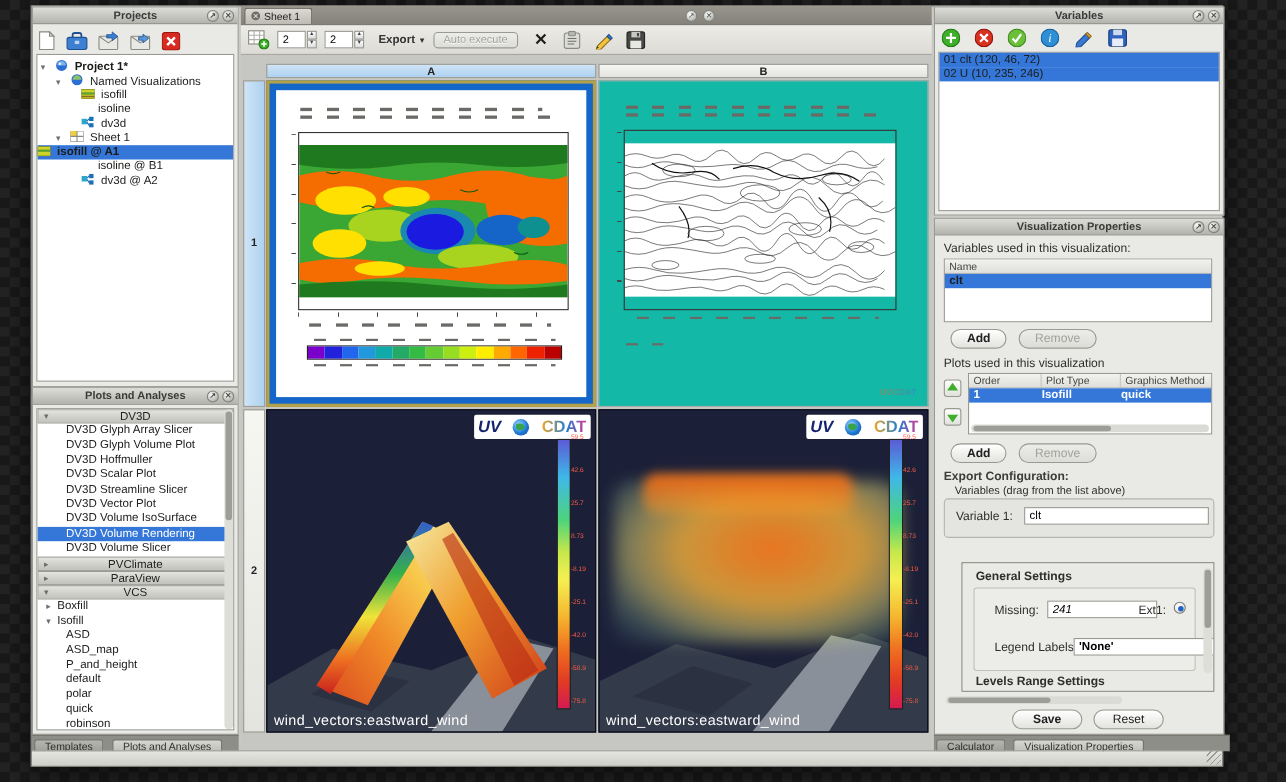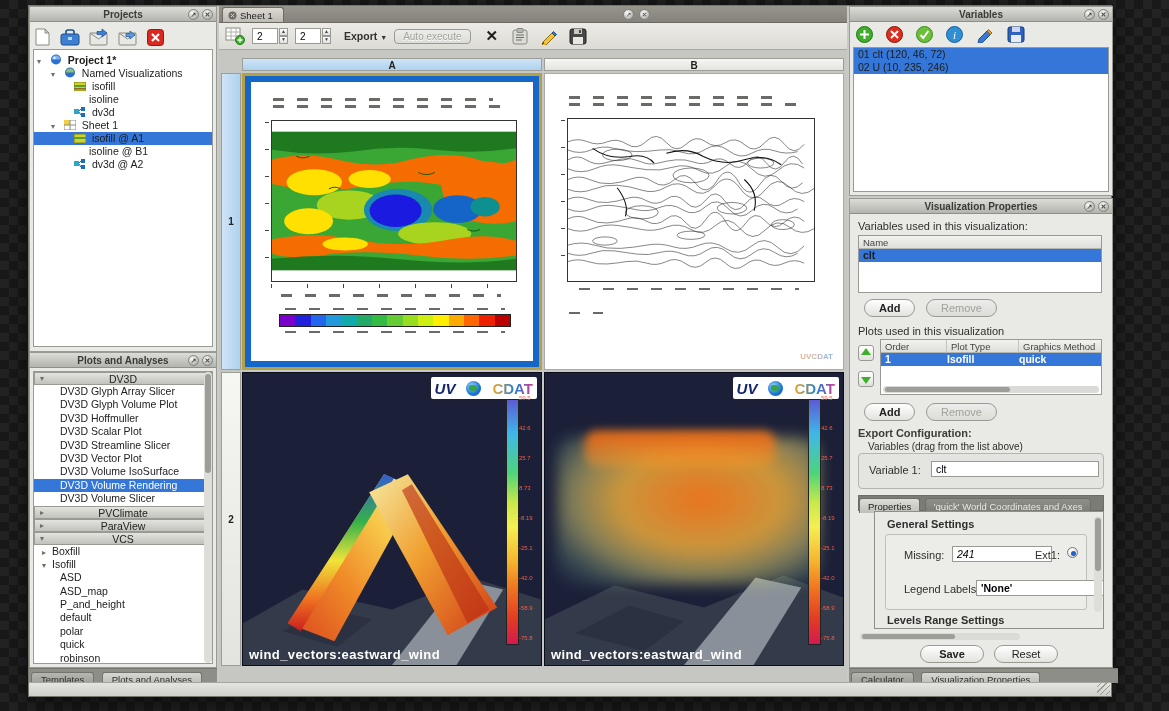--- a/index.html
+++ b/index.html
@@ -76,21 +76,21 @@
     display:flex; align-items:center; gap:7px; padding:0 6px;
   }
   .spin { display:flex; align-items:center; }
   .spin input { width:26px; height:16px; border:1px solid #9a9a94; font-size:10px; padding-left:4px; font-family:"Liberation Sans",sans-serif; }
   .spin .steps { display:flex; flex-direction:column; margin-left:1px; }
   .spin .steps span { font-size:5px; line-height:5px; color:#444; border:1px solid #9a9a94; background:linear-gradient(#fff,#ddd); width:9px; text-align:center; height:8px; }
   .gridarea { position:absolute; left:190px; top:44px; width:628px; height:632px; background:#c6c6c2; }
   .colhdr { position:absolute; top:8px; height:13px; font-size:10px; font-weight:bold; text-align:center; line-height:13px; border:1px solid #9e9e98; background:linear-gradient(#f6f6f3,#e3e3df); }
   .rowhdr { position:absolute; left:2px; width:20px; font-size:10px; font-weight:bold; text-align:center; border:1px solid #9e9e98; background:linear-gradient(#f6f6f3,#e3e3df); display:flex; align-items:center; justify-content:center; }
   .cell-dark { position:absolute; background:#1b2038; border:1px solid #0b0d18; overflow:hidden; }
-  .cell-3d-label { position:absolute; left:6px; bottom:3px; font-size:13px; font-weight:bold; letter-spacing:.4px; color:#fff; }
+  .cell-3d-label { position:absolute; left:6px; bottom:3px; font-size:13px; font-weight:normal; letter-spacing:.4px; color:#fff; }
   .logo { position:absolute; top:4px; right:4px; height:22px; background:#fff; border-radius:2px; display:flex; align-items:center; padding:0 4px; gap:11px; }
   .logo .uv { font-size:15px; font-weight:bold; color:#14246e; font-style:italic; }
   .logo .globe { width:15px; height:15px; border-radius:50%; background:radial-gradient(circle at 38% 35%, #9fd8ff, #1f7ad4 55%, #0b4a9e); position:relative; }
   .logo .globe:after { content:""; position:absolute; left:3px; top:4px; width:8px; height:6px; background:#37a34a; border-radius:40% 60% 50% 50%; }
   .logo .cdat { font-size:15px; font-weight:bold; background:linear-gradient(90deg,#f7a81b,#1d7fd6 55%,#d63a8e); -webkit-background-clip:text; background-clip:text; color:transparent; }
   .cbar3d { position:absolute; right:22px; top:26px; width:13px; height:246px; border:1px solid #222;
     background:linear-gradient(#5b5bd6,#3fb8e8 14%,#4ed47a 30%,#c8e84a 42%,#f5ef52 52%,#f5b52e 66%,#ef7020 78%,#e23a24 90%,#d41a52); }
   .cbl { position:absolute; right:1px; width:21px; font-size:6px; color:#ff5b45; text-align:left; }
   .ann { position:absolute; height:2.5px; background:repeating-linear-gradient(to right,#6a6a66 0 11px, transparent 11px 24px); }
   .vticks { position:absolute; width:4px; background:repeating-linear-gradient(to bottom,#444 0 1px, transparent 1px 27px); }
@@ -184,21 +184,21 @@
       </div>
       <div class="trow" style="padding-left:17px;">
         <span class="tri">▾</span>
         <span class="ticon"><svg width="12" height="10">
               <rect x="0" y="0" width="12" height="10" fill="#fff" stroke="#8a8a84"></rect>
               <rect x="0" y="0" width="6" height="5" fill="#f0d040"></rect>
               <path d="M6,0 v10 M0,5 h12" stroke="#8a8a84"></path>
             </svg></span>
         <span>Sheet 1</span>
       </div>
-      <div class="trow sel-row" style="padding-left:40px;">
+      <div class="trow sel-row" style="font-weight:bold;">
         <span class="ticon"><svg width="12" height="9">
               <rect x="0" y="0" width="12" height="9" fill="#cfd42a" stroke="#7a7d18"></rect>
               <rect x="0" y="3" width="12" height="2" fill="#5d9e2f"></rect>
             </svg></span>
         <span>isofill @ A1</span>
       </div>
       <div class="trow" style="padding-left:55px;">
         <span>isoline @ B1</span>
       </div>
       <div class="trow" style="padding-left:40px;">
@@ -359,21 +359,21 @@
             <span style="flex:1;background:#ffaa00"></span>
             <span style="flex:1;background:#ff6600"></span>
             <span style="flex:1;background:#ee2200"></span>
             <span style="flex:1;background:#bb0000"></span>
         </div>
         <div class="ann" style="left:34px;top:226px;width:220px;height:2px;"></div>
         <div class="ann" style="left:34px;top:249px;width:220px;height:2px;"></div>
       </div>
     </div>
 
-    <div style="position:absolute;left:325px;top:23px;width:300px;height:297px;background:#ffffff;border:1px solid #aaa;">
+    <div style="position:absolute;left:325px;top:23px;width:300px;height:297px;background:#14b8a6;border:1px solid #aaa;">
       <div class="ann" style="left:24px;top:22px;width:215px;"></div>
       <div class="ann" style="left:24px;top:29px;width:230px;"></div>
       <div class="vticks" style="left:16px;top:46px;height:160px;"></div>
       <svg viewBox="0 0 300 170" style="position:absolute;left:22px;top:44px;width:248px;height:164px;border:1px solid #333;">
         <rect width="300" height="170" fill="#fff"></rect>
         <g stroke="#2b2b2b" fill="none" stroke-width="0.7">
           <path d="M0,14 q12,-5 24,0 t24,0 t24,3 t24,-4 t24,2 t24,2 t24,-3 t24,1 t24,3 t24,-3 t24,2 t24,0"></path>
           <path d="M0,24 q14,6 28,0 t28,-2 t28,4 t28,-2 t28,3 t28,-4 t28,2 t28,3 t28,-3 t28,1"></path>
           <path d="M0,36 q11,-7 22,0 t22,4 t22,-5 t22,3 t22,2 t22,-4 t22,3 t22,-2 t22,4 t22,-3 t22,2 t22,-1 t22,2"></path>
           <path d="M0,47 q16,7 32,0 t32,-4 t32,5 t32,-3 t32,4 t32,-5 t32,3 t32,2 t32,-3"></path>
@@ -564,24 +564,20 @@
     <span class="btn" style="position:absolute;left:14px;top:204px;font-weight:bold;">Add</span>
     <span class="btn disabled" style="position:absolute;left:76px;top:204px;">Remove</span>
 
     <div class="flabel" style="left:8px;top:228px;font-weight:bold;color:#3c3c3a;">Export Configuration:</div>
     <div class="flabel" style="left:18px;top:242px;font-size:10px;">Variables (drag from the list above)</div>
     <div style="position:absolute;left:8px;right:8px;top:254px;height:36px;border:1px solid #b5b5b0;border-radius:4px;background:#e4e4e0;">
       <span class="flabel" style="left:10px;top:10px;">Variable 1:</span>
       <input class="field" style="position: absolute; left: 72px; top: 7px; width: 168px;" value="clt">
     </div>
 
-    <div style="position:absolute;left:8px;right:8px;top:296px;height:16px;background:#7c7c76;border:1px solid #6e6e68;">
-      <span class="ptab active">Properties</span>
-      <span class="ptab">'quick' World Coordinates and Axes</span>
-    </div>
     <div style="position:absolute;left:24px;right:8px;top:312px;height:118px;border:1px solid #8f8f89;background:#e9e9e6;">
       <div class="flabel" style="left:12px;top:6px;font-weight:bold;">General Settings</div>
       <div style="position:absolute;left:10px;right:16px;top:22px;height:76px;border:1px solid #c0c0ba;border-radius:3px;background:#ededa;background:#ececE8;">
         <span class="flabel" style="left:18px;top:14px;">Missing:</span>
         <input class="field" style="position: absolute; left: 66px; top: 11px; width: 100px; font-style: italic;" value="241">
         <span class="flabel" style="right:26px;top:14px;">Ext1:</span>
         <span class="radio" style="position:absolute;right:8px;top:12px;"></span>
         <span class="flabel" style="left:18px;top:48px;">Legend Labels:</span>
         <input class="field" style="position: absolute; left: 90px; top: 45px; width: 128px; font-weight: bold;" value="'None'">
       </div>

